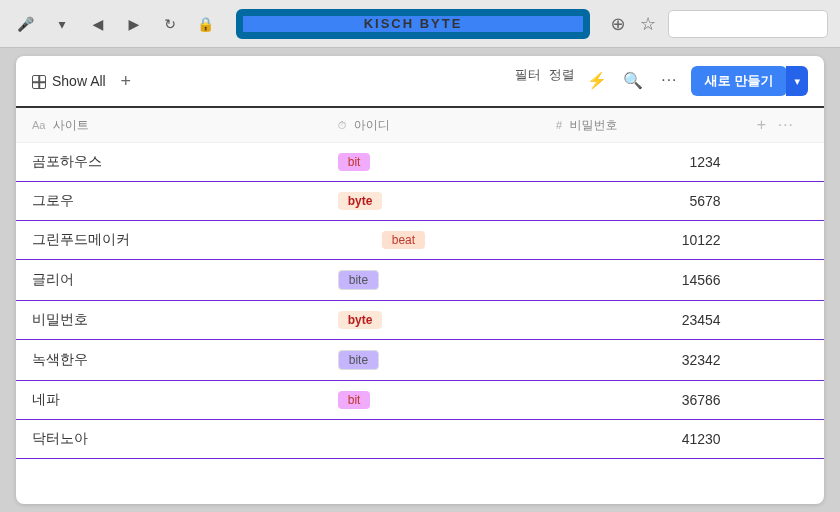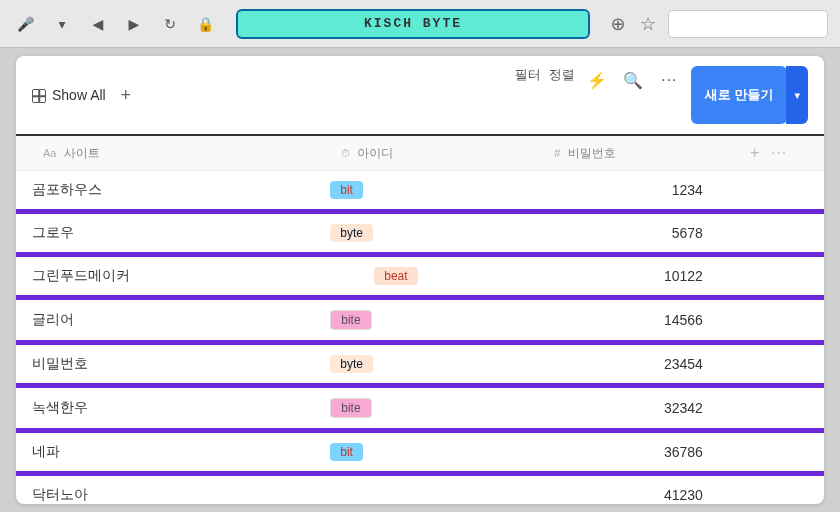--- a/index.html
+++ b/index.html
@@ -26,33 +26,32 @@
       border-radius: 4px;
       background: transparent;
       border: none;
       cursor: pointer;
       display: flex; align-items: center; justify-content: center;
       color: #555;
       font-size: 14px;
     }
     .address-bar {
       flex: 1;
-      background: #5eead4;
-      border: 2px solid #0369a1;
+      background: #3b82f6;
+      border: 7px solid #0369a1;
       border-radius: 6px;
       height: 30px;
       display: flex;
       align-items: center;
       justify-content: center;
       font-size: 13px;
       font-weight: 600;
       color: #333;
       letter-spacing: 2px;
       margin: 0 8px;
-      font-family: Liberation Mono, monospace;
     }
     .toolbar-icons {
       display: flex;
       gap: 6px;
       align-items: center;
       color: #666;
       font-size: 18px;
     }
     .toolbar-icon {
       cursor: pointer;
@@ -137,21 +136,21 @@
       cursor: pointer;
       display: flex; align-items: center; justify-content: center;
       color: #555;
       font-size: 16px;
     }
     .new-btn {
       background: #3b82f6;
       color: white;
       border: none;
       border-radius: 6px;
-      padding: 20px 14px;
+      padding: 6px 14px;
       font-size: 13px;
       font-weight: 600;
       cursor: pointer;
       display: flex;
       align-items: center;
       gap: 4px;
     }
     .new-btn-chevron {
       background: #2563eb;
       border: none;
@@ -165,75 +164,76 @@
 
     
     .data-table {
       width: 100%;
       border-collapse: collapse;
     }
     .data-table thead tr {
       background: #f9f9f9;
     }
     .data-table thead th {
-      padding: 8px 27px;
+      padding: 8px 16px;
       text-align: left;
       font-size: 12px;
       font-weight: 500;
       color: #888;
       border-bottom: 1px solid #eee;
       white-space: nowrap;
     }
     .th-site { width: 280px; }
     .th-id { width: 200px; }
     .th-secret { width: 180px; }
     .th-actions { width: 80px; }
 
     .th-icon {
       display: inline-block;
       margin-right: 4px;
       font-size: 11px;
       color: #aaa;
     }
 
     .data-table tbody tr {
-      border-bottom: 5px solid #6d28d9;
+      border-bottom: 1px solid #6d28d9;
     }
     .data-table tbody td {
       padding: 10px 16px;
       font-size: 14px;
       color: #333;
     }
     .td-secret {
       text-align: right;
       color: #555;
     }
 
     .badge {
       display: inline-block;
       padding: 2px 10px;
       border-radius: 4px;
       font-size: 12px;
       font-weight: 500;
     }
     .badge-bit {
-      background: #7dd3fc;
+      background: #f0abfc;
       color: #c0392b;
     }
     .badge-byte {
       background: #fde8d8;
-      color: #0f172a;
+      color: #b91c1c;
+      font-weight: bold;
     }
     .badge-beat {
       background: #fde0d0;
       color: #c0392b;
       margin-left: 44px;
     }
     .badge-bite {
-      background: #f9a8d4;
+      background: #c4b5fd;
       color: #555;
       border: 1px solid #ddd;
     }
 
     .td-actions {
       color: #bbb;
       font-size: 16px;
       text-align: right;
     }
     .action-btn {

